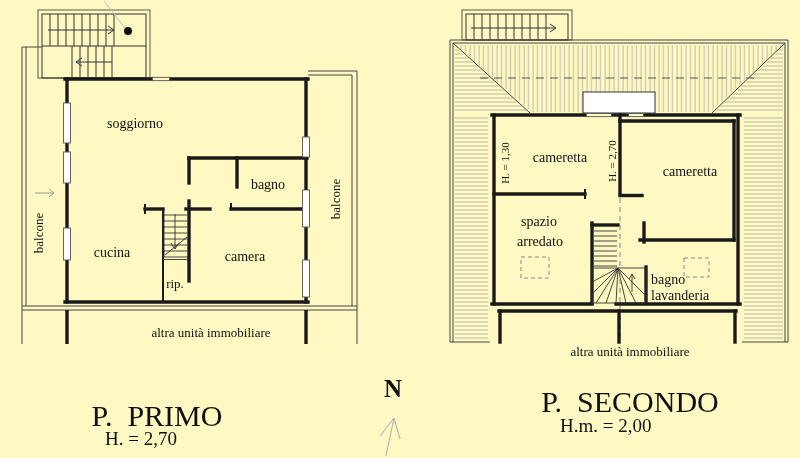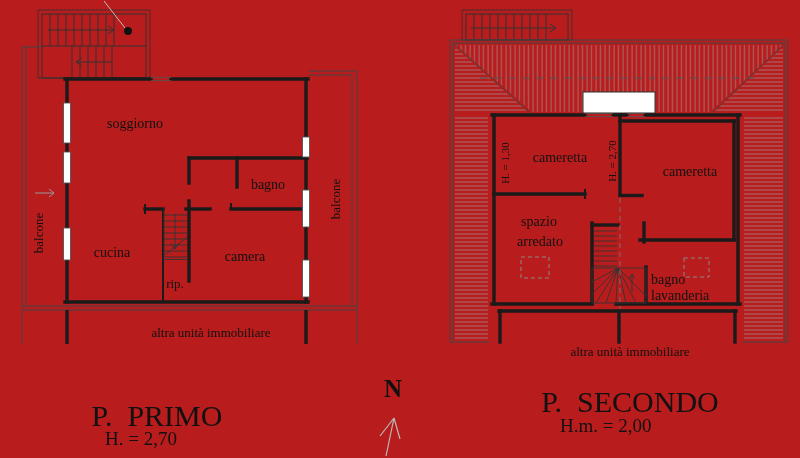--- a/index.html
+++ b/index.html
@@ -1,16 +1,16 @@
 <!DOCTYPE html>
 <html><head>
 <meta charset="utf-8">
 <style>
   html,body{margin:0;padding:0;background:#ffffff;}
-  .canvas{position:relative;width:800px;height:458px;background:#b91c1c;overflow:hidden;
+  .canvas{position:relative;width:800px;height:458px;background:#fef9c3;overflow:hidden;
           font-family:"Liberation Serif", serif;}
   svg{position:absolute;left:0;top:0;}
   text{fill:#111;}
   .room-label{font-size:14px;}
   .small-label{font-size:13px;}
   .h-label{font-size:11px;}
   .unit-label{font-size:13px;}
   .title{font-size:30px;}
   .subtitle{font-size:19px;}
   .north{font-size:25px;font-weight:bold;}

